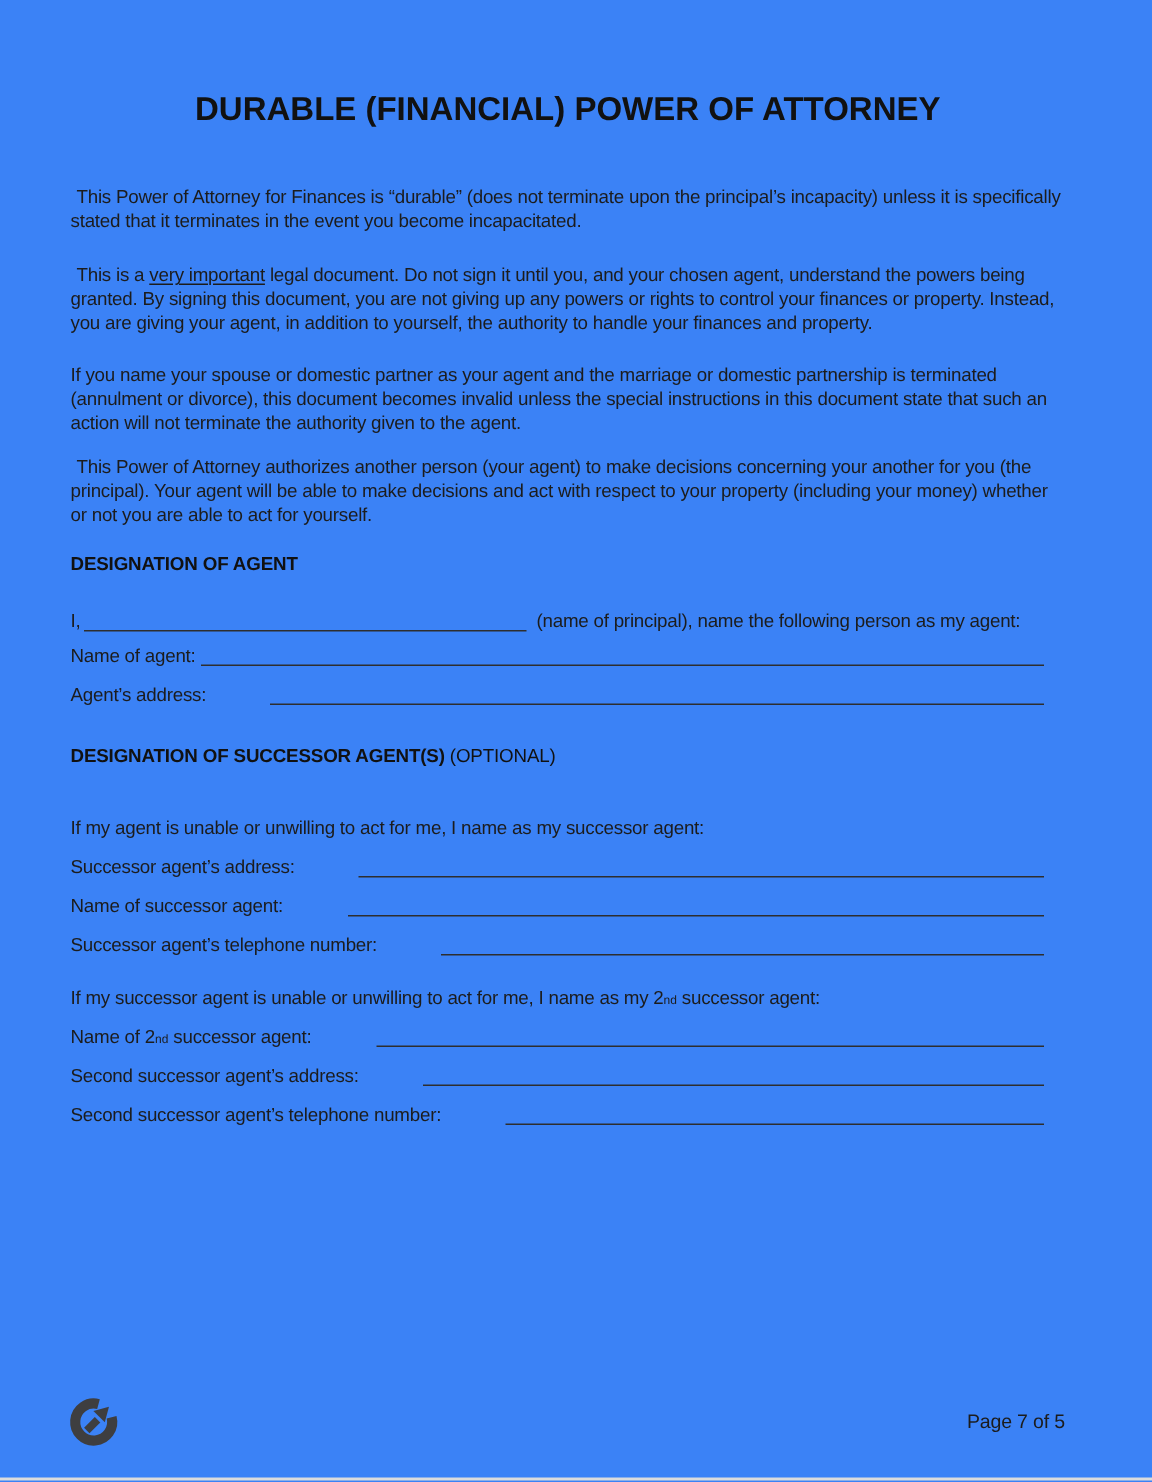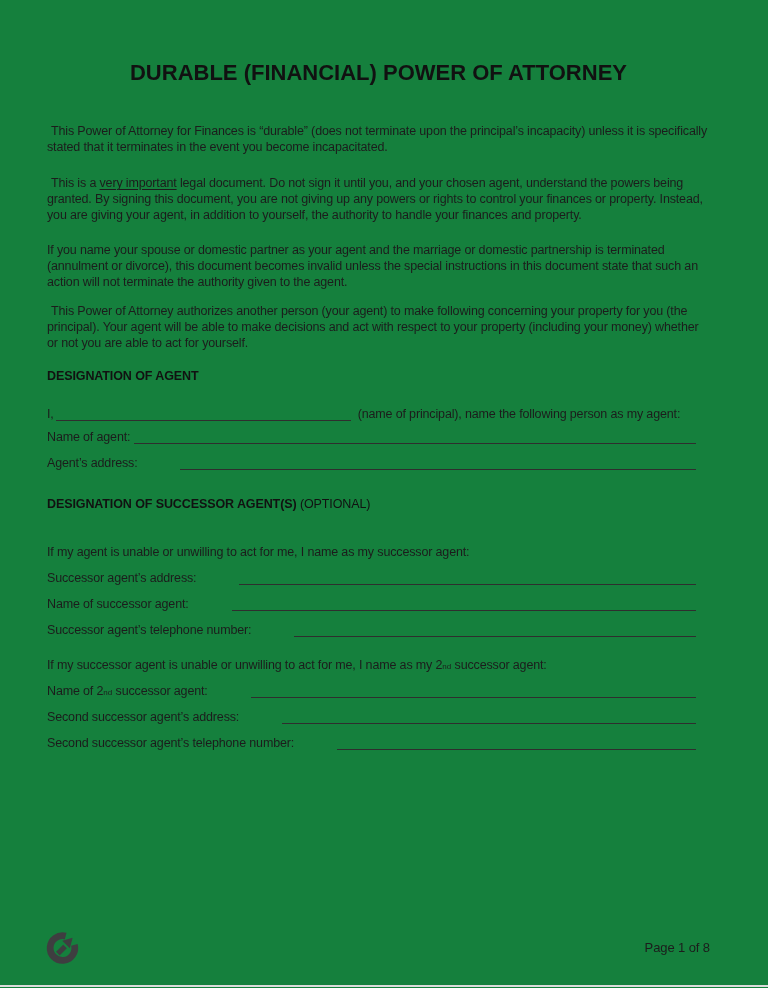--- a/index.html
+++ b/index.html
@@ -1,20 +1,20 @@
 <!DOCTYPE html>
 <html><head>
 <meta charset="utf-8">
 <style>
   html, body { margin: 0; padding: 0; background: #ffffff; }
   .page {
     position: relative;
     width: 768px;
     height: 988px;
-    background: #15803d;
+    background: #3b82f6;
     font-family: "Liberation Sans", sans-serif;
     color: #1c1c1c;
     overflow: hidden;
     box-sizing: border-box;
   }
   .content {
     padding: 0 58px 0 47px;
     box-sizing: border-box;
   }
   .doc-title {
@@ -104,21 +104,21 @@
   <div class="content">
 
     <h1 class="doc-title">DURABLE (FINANCIAL) POWER OF ATTORNEY</h1>
 
     <p class="para indent p1">This Power of Attorney for Finances is “durable” (does not terminate upon the principal’s incapacity) unless it is specifically stated that it terminates in the event you become incapacitated.</p>
 
     <p class="para indent p2"><span>This is a </span><span class="uline">very important</span><span> legal document. Do not sign it until you, and your chosen agent, understand the powers being granted. By signing this document, you are not giving up any powers or rights to control your finances or property. Instead, you are giving your agent, in addition to yourself, the authority to handle your finances and property.</span></p>
 
     <p class="para p3">If you name your spouse or domestic partner as your agent and the marriage or domestic partnership is terminated (annulment or divorce), this document becomes invalid unless the special instructions in this document state that such an action will not terminate the authority given to the agent.</p>
 
-    <p class="para indent p4">This Power of Attorney authorizes another person (your agent) to make following concerning your property for you (the principal). Your agent will be able to make decisions and act with respect to your property (including your money) whether or not you are able to act for yourself.</p>
+    <p class="para indent p4">This Power of Attorney authorizes another person (your agent) to make decisions concerning your another for you (the principal). Your agent will be able to make decisions and act with respect to your property (including your money) whether or not you are able to act for yourself.</p>
 
     <h2 class="sec-heading h-agent">DESIGNATION OF AGENT</h2>
 
     <div class="frow principal-row">
       <span class="lbl">I,</span>
       <span class="blank fixed"></span>
       <span class="lbl suffix">(name of principal), name the following person as my agent:</span>
     </div>
 
     <div class="frow row-1">
@@ -169,16 +169,16 @@
   </div>
 
   <div class="footer-logo">
     <svg width="37" height="38" viewBox="0 0 36 36" xmlns="http://www.w3.org/2000/svg">
       <path d="M 20.1 7.4 A 12 12 0 1 0 28.6 15.9" fill="none" stroke="#3e3e40" stroke-width="6.6"></path>
       <path d="M 12.5 24.5 L 19.5 17.5" stroke="#3e3e40" stroke-width="5" fill="none"></path>
       <polygon points="26.9,9.1 24.2,19.2 16.8,11.8" fill="#3e3e40"></polygon>
     </svg>
   </div>
 
-  <div class="footer-page">Page 1 of 8</div>
+  <div class="footer-page">Page 7 of 5</div>
 
   <div class="page-edge"></div>
 </div>
 
 </body></html>

